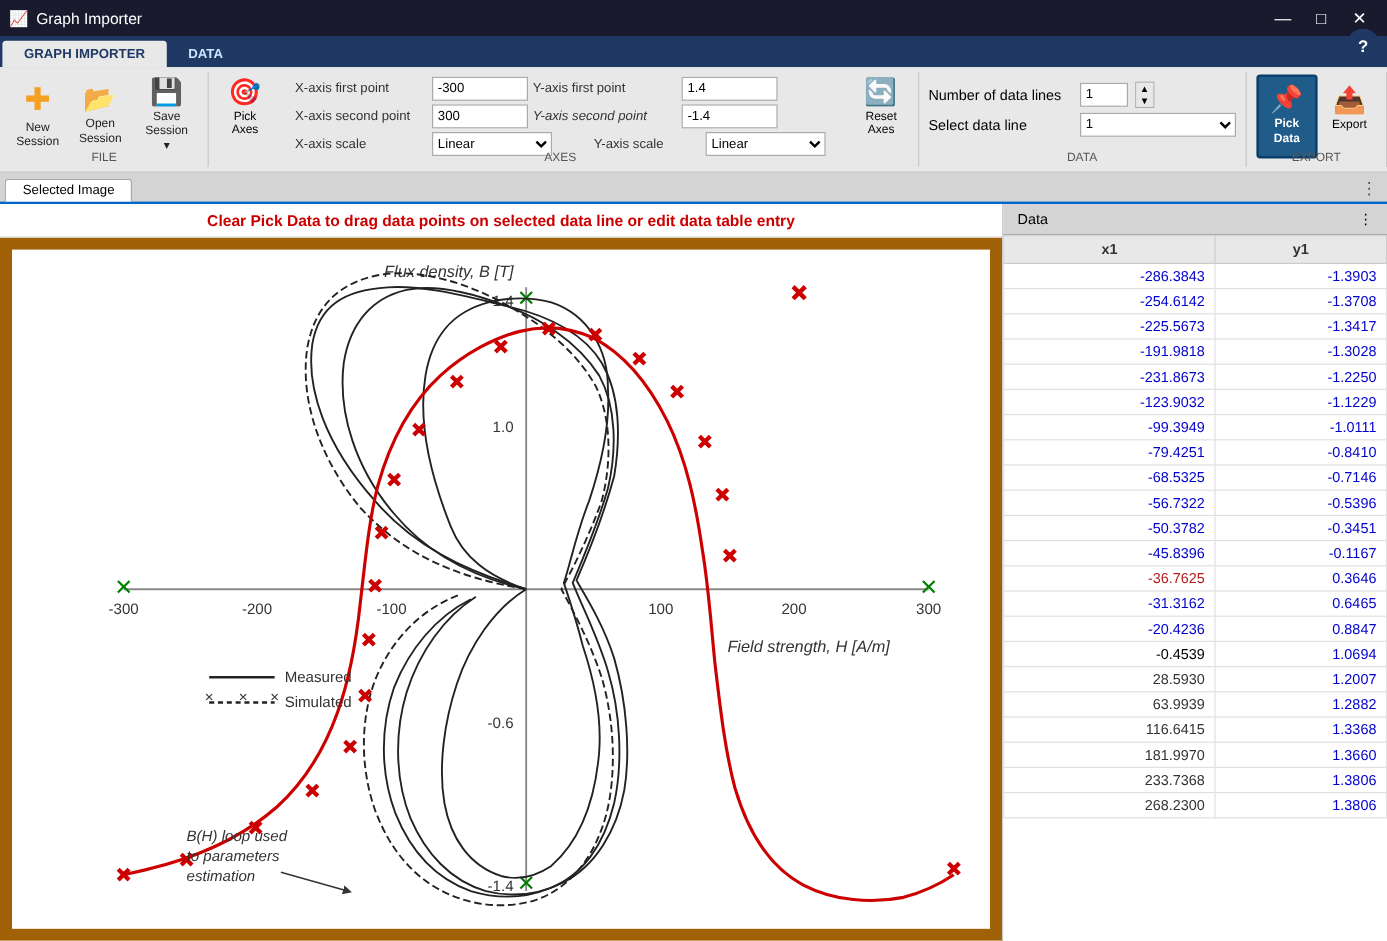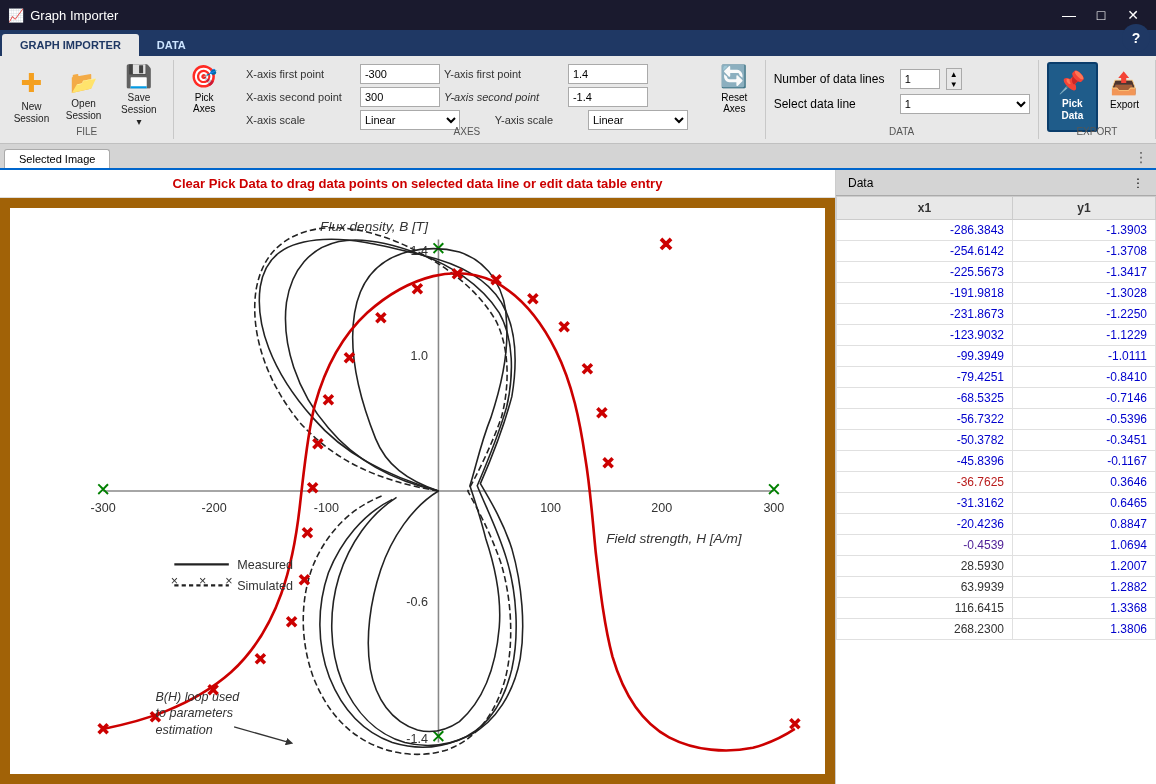--- a/index.html
+++ b/index.html
@@ -661,36 +661,44 @@
             </tr>
             <tr>
               <td style="color: rgb(0, 0, 204);">-31.3162</td>
               <td style="color: rgb(0, 0, 204);">0.6465</td>
             </tr>
             <tr>
               <td style="color: rgb(0, 0, 204);">-20.4236</td>
               <td style="color: rgb(0, 0, 204);">0.8847</td>
             </tr>
             <tr>
-              <td style="color: #4c1d95;">-0.4539</td>
+              <td style="color: #000000;">-0.4539</td>
               <td style="color: rgb(0, 0, 204);">1.0694</td>
             </tr>
             <tr>
               <td>28.5930</td>
               <td style="color: rgb(0, 0, 204);">1.2007</td>
             </tr>
             <tr>
               <td>63.9939</td>
               <td style="color: rgb(0, 0, 204);">1.2882</td>
             </tr>
             <tr>
               <td>116.6415</td>
               <td style="color: rgb(0, 0, 204);">1.3368</td>
             </tr>
             <tr>
+              <td>181.9970</td>
+              <td style="color: rgb(0, 0, 204);">1.3660</td>
+            </tr>
+            <tr>
+              <td>233.7368</td>
+              <td style="color: rgb(0, 0, 204);">1.3806</td>
+            </tr>
+            <tr>
               <td>268.2300</td>
               <td style="color: rgb(0, 0, 204);">1.3806</td>
             </tr>
           </tbody>
       </table>
     </div>
   </div>
 </div>
 
 </body></html>

